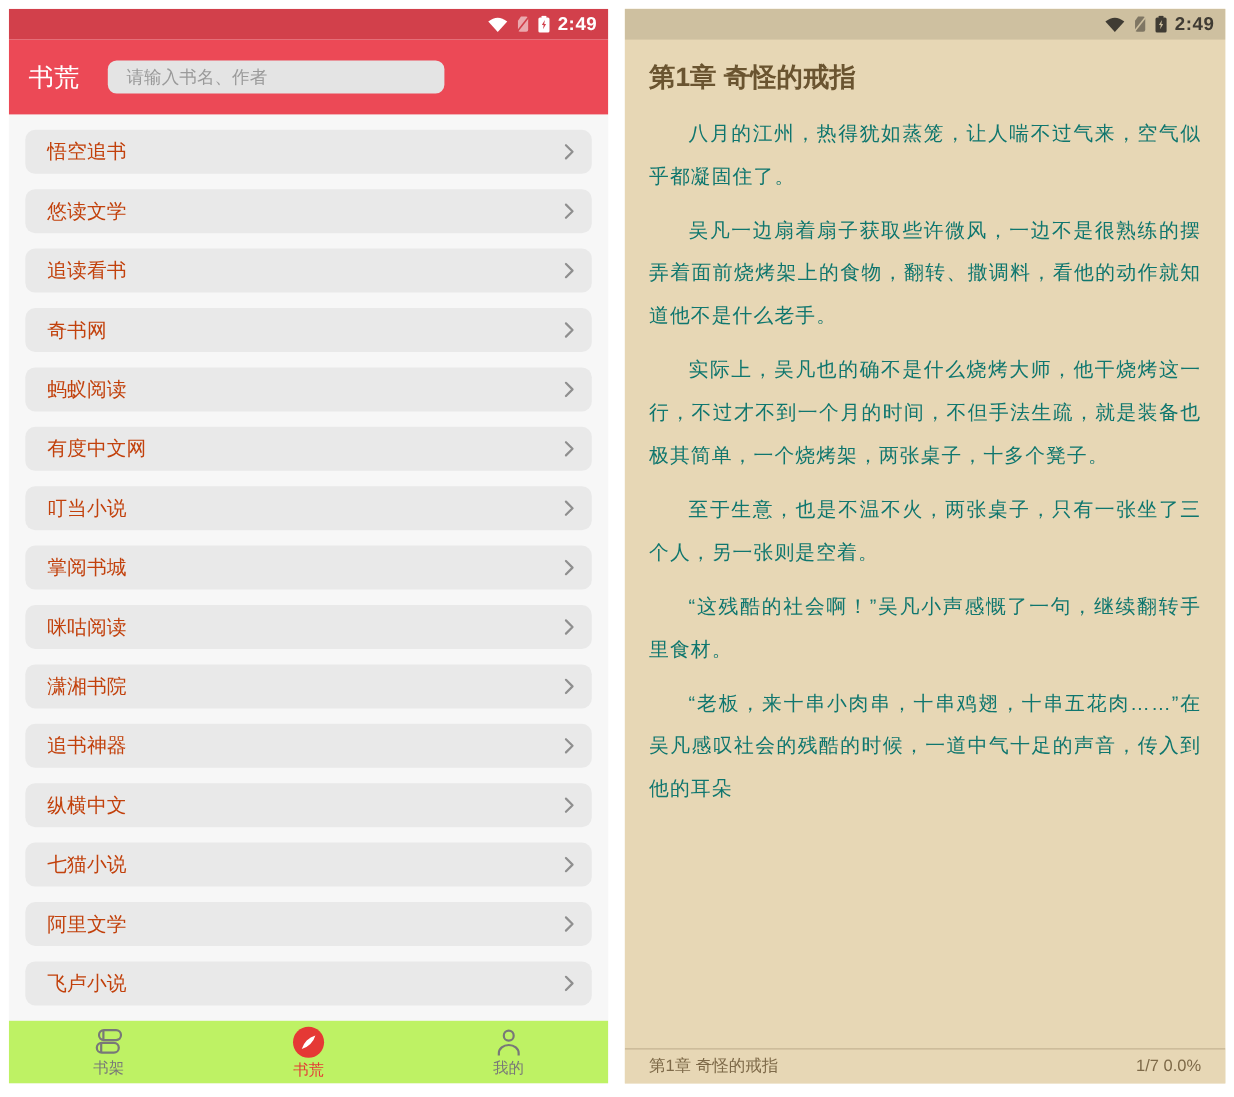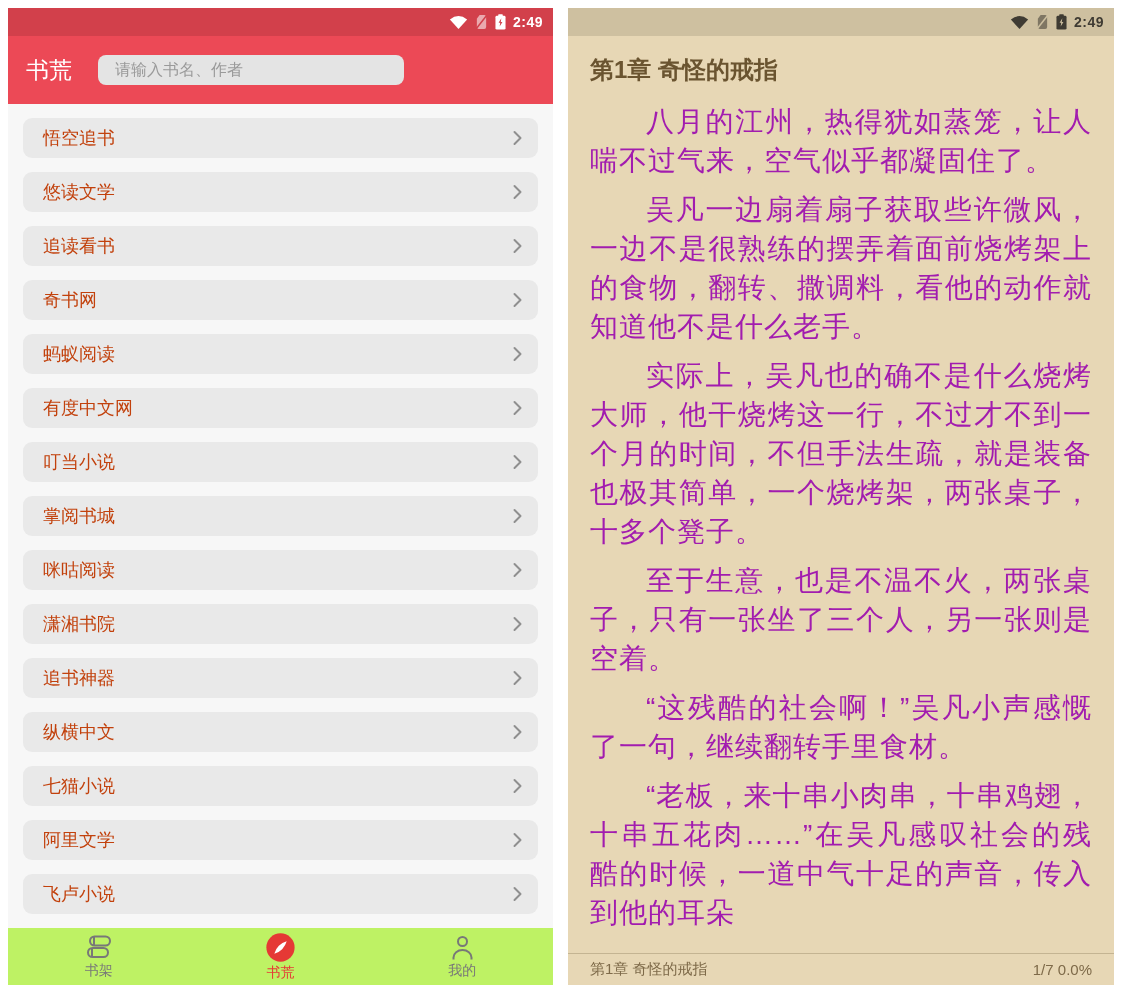--- a/index.html
+++ b/index.html
@@ -7,21 +7,21 @@
     font-family:"Liberation Sans","DejaVu Sans",sans-serif;overflow:hidden;}
   .phone{position:absolute;top:8px;height:977px;overflow:hidden;}
   .phone.left{left:8px;width:545px;background:#f7f7f7;}
   .phone.right{left:568px;width:546px;background:#e7d7b5;}
 
   
   .statusbar{height:28px;display:flex;justify-content:flex-end;align-items:center;
     gap:7px;padding:0 10px;}
   .left .statusbar{background:#d2404b;color:#ffffff;}
   .right .statusbar{background:#cec0a0;color:#3f3b33;}
-  .status-time{font-size:14px;font-weight:bold;letter-spacing:.5px;}
+  .status-time{font-size:17px;font-weight:bold;letter-spacing:.5px;}
   .sicon{display:flex;align-items:center;}
 
   
   .app-header{background:#ec4956;height:68px;display:flex;align-items:center;
     padding:0 18px;gap:26px;}
   .app-title{color:#ffffff;font-size:23px;}
   .search-box{background:#e4e4e4;border-radius:8px;height:30px;width:272px;
     display:flex;align-items:center;padding:0 17px;cursor:text;}
   .search-placeholder{color:#9a9a9a;font-size:16px;}
 
@@ -36,21 +36,21 @@
   
   .bottom-nav{position:absolute;left:0;right:0;bottom:0;height:57px;
     background:#bef264;display:flex;}
   .nav-item{flex:1;display:flex;flex-direction:column;align-items:center;
     justify-content:center;gap:1px;color:#787878;font-size:14px;cursor:pointer;}
   .nav-item.active{color:#e53935;}
 
   
   .reader-content{padding:8px 22px 0 22px;height:912px;overflow:hidden;cursor:pointer;}
   .chapter-title{font-size:24px;font-weight:bold;color:#6a5430;margin:10px 0 16px 0;}
-  .para{font-size:28px;line-height:39px;color:#a21caf;text-indent:2em;
+  .para{font-size:18px;line-height:39px;color:#0f766e;text-indent:2em;
     text-align:justify;letter-spacing:1px;margin:0 0 10px 0;}
   .reader-footer{position:absolute;left:0;right:0;bottom:0;height:31px;
     display:flex;justify-content:space-between;align-items:center;padding:0 22px;
     font-size:15px;color:#7e6a49;border-top:1px solid rgba(109,90,59,.28);
     background:#e7d7b5;}
 </style>
 </head>
 <body>
 
 <div class="canvas">

